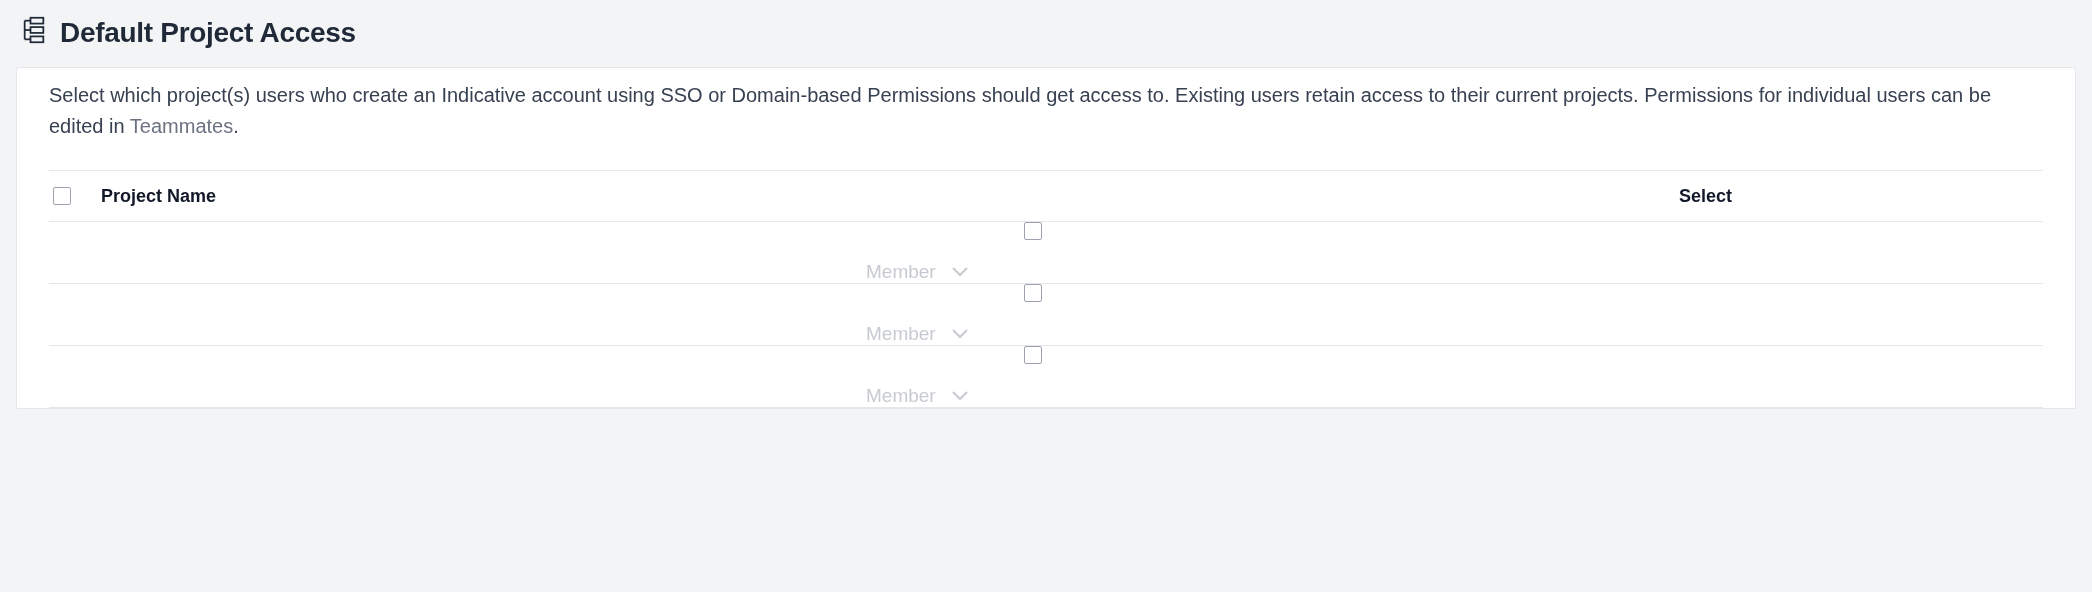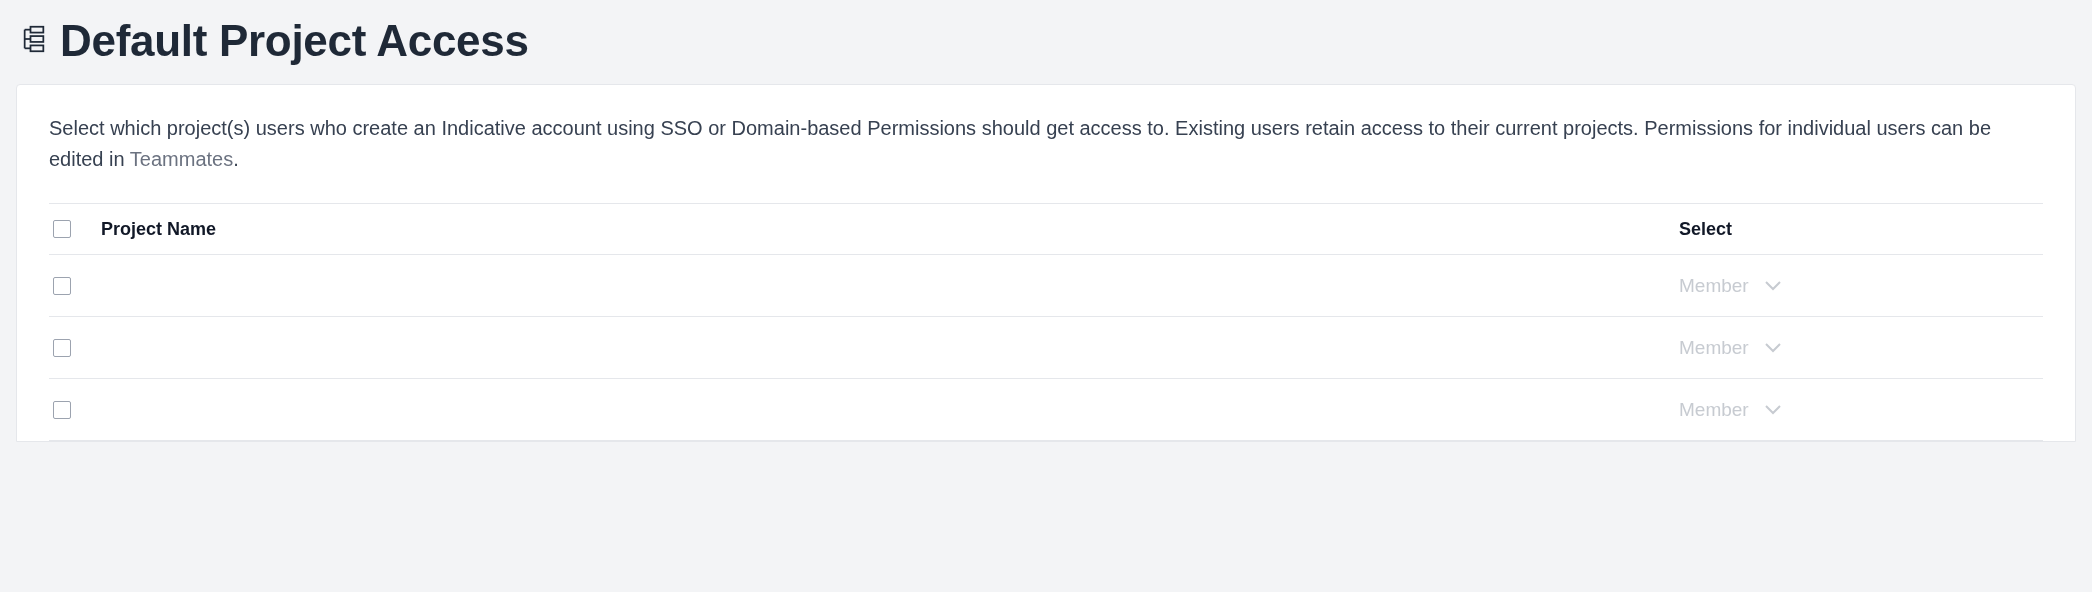--- a/index.html
+++ b/index.html
@@ -23,31 +23,31 @@
       margin-bottom: 18px;
       padding-left: 4px;
     }
     .header-icon svg {
       width: 28px;
       height: 28px;
       stroke: #1f2937;
       fill: none;
     }
     .page-title {
-      font-size: 44px;
+      font-size: 28px;
       font-weight: 700;
       color: #1f2937;
       letter-spacing: -0.3px;
     }
     .panel {
       background: #ffffff;
       border: 1px solid #e5e7eb;
       border-top-left-radius: 4px;
       border-top-right-radius: 4px;
-      padding: 28px 32px 0 32px;
+      padding: 12px 32px 0 32px;
     }
     .description {
       font-size: 20px;
       line-height: 1.55;
       color: #374151;
       margin-bottom: 26px;
     }
     .description a {
       color: #6b7280;
       text-decoration: none;
@@ -59,20 +59,21 @@
     .row {
       display: flex;
       align-items: center;
       border-top: 1px solid #e5e7eb;
       border-bottom: 1px solid #e5e7eb;
       min-height: 62px;
       padding: 0 4px;
     }
     .row + .row {
       border-top: none;
+      flex-direction: column;
     }
     .header-tr .col {
       font-weight: 700;
       font-size: 18px;
       color: #111827;
     }
     .header-tr {
       min-height: 52px;
     }
     .col-check {

